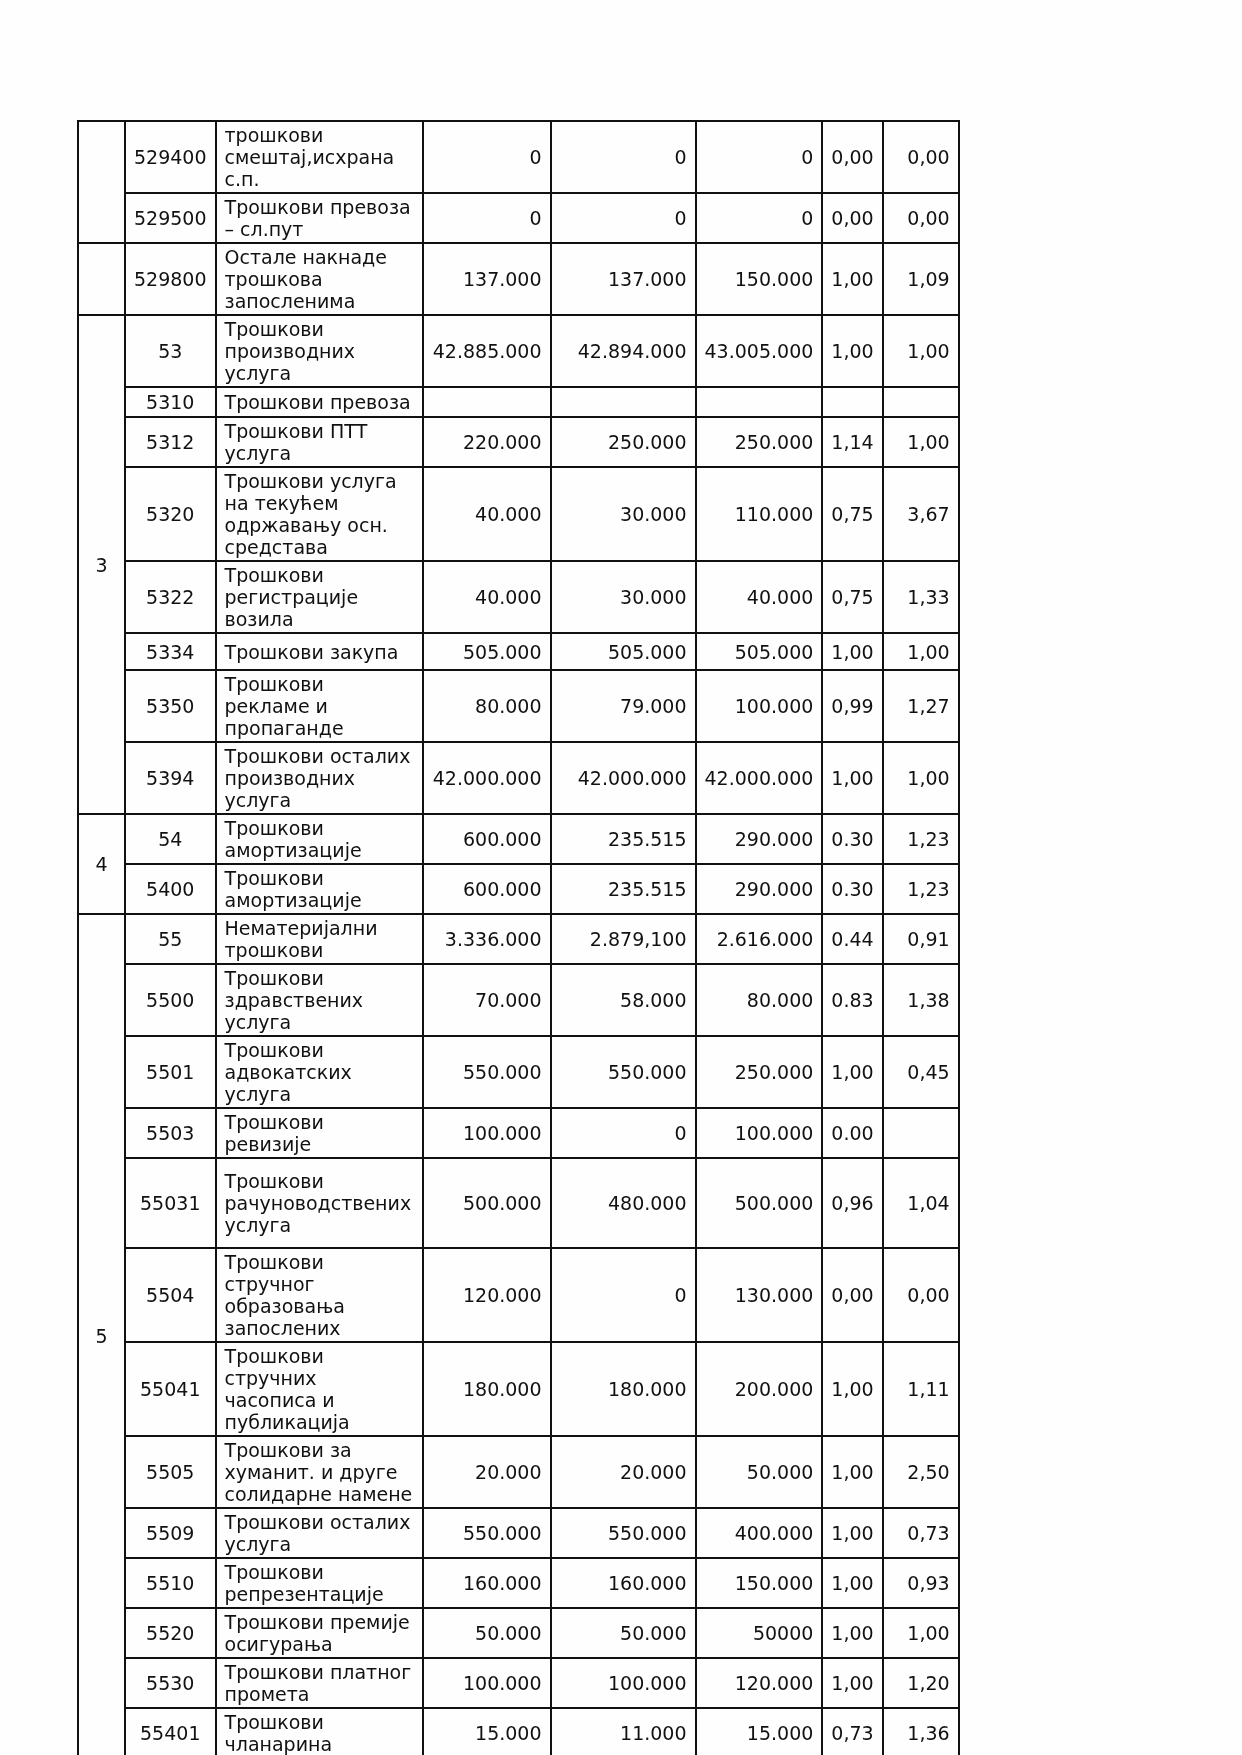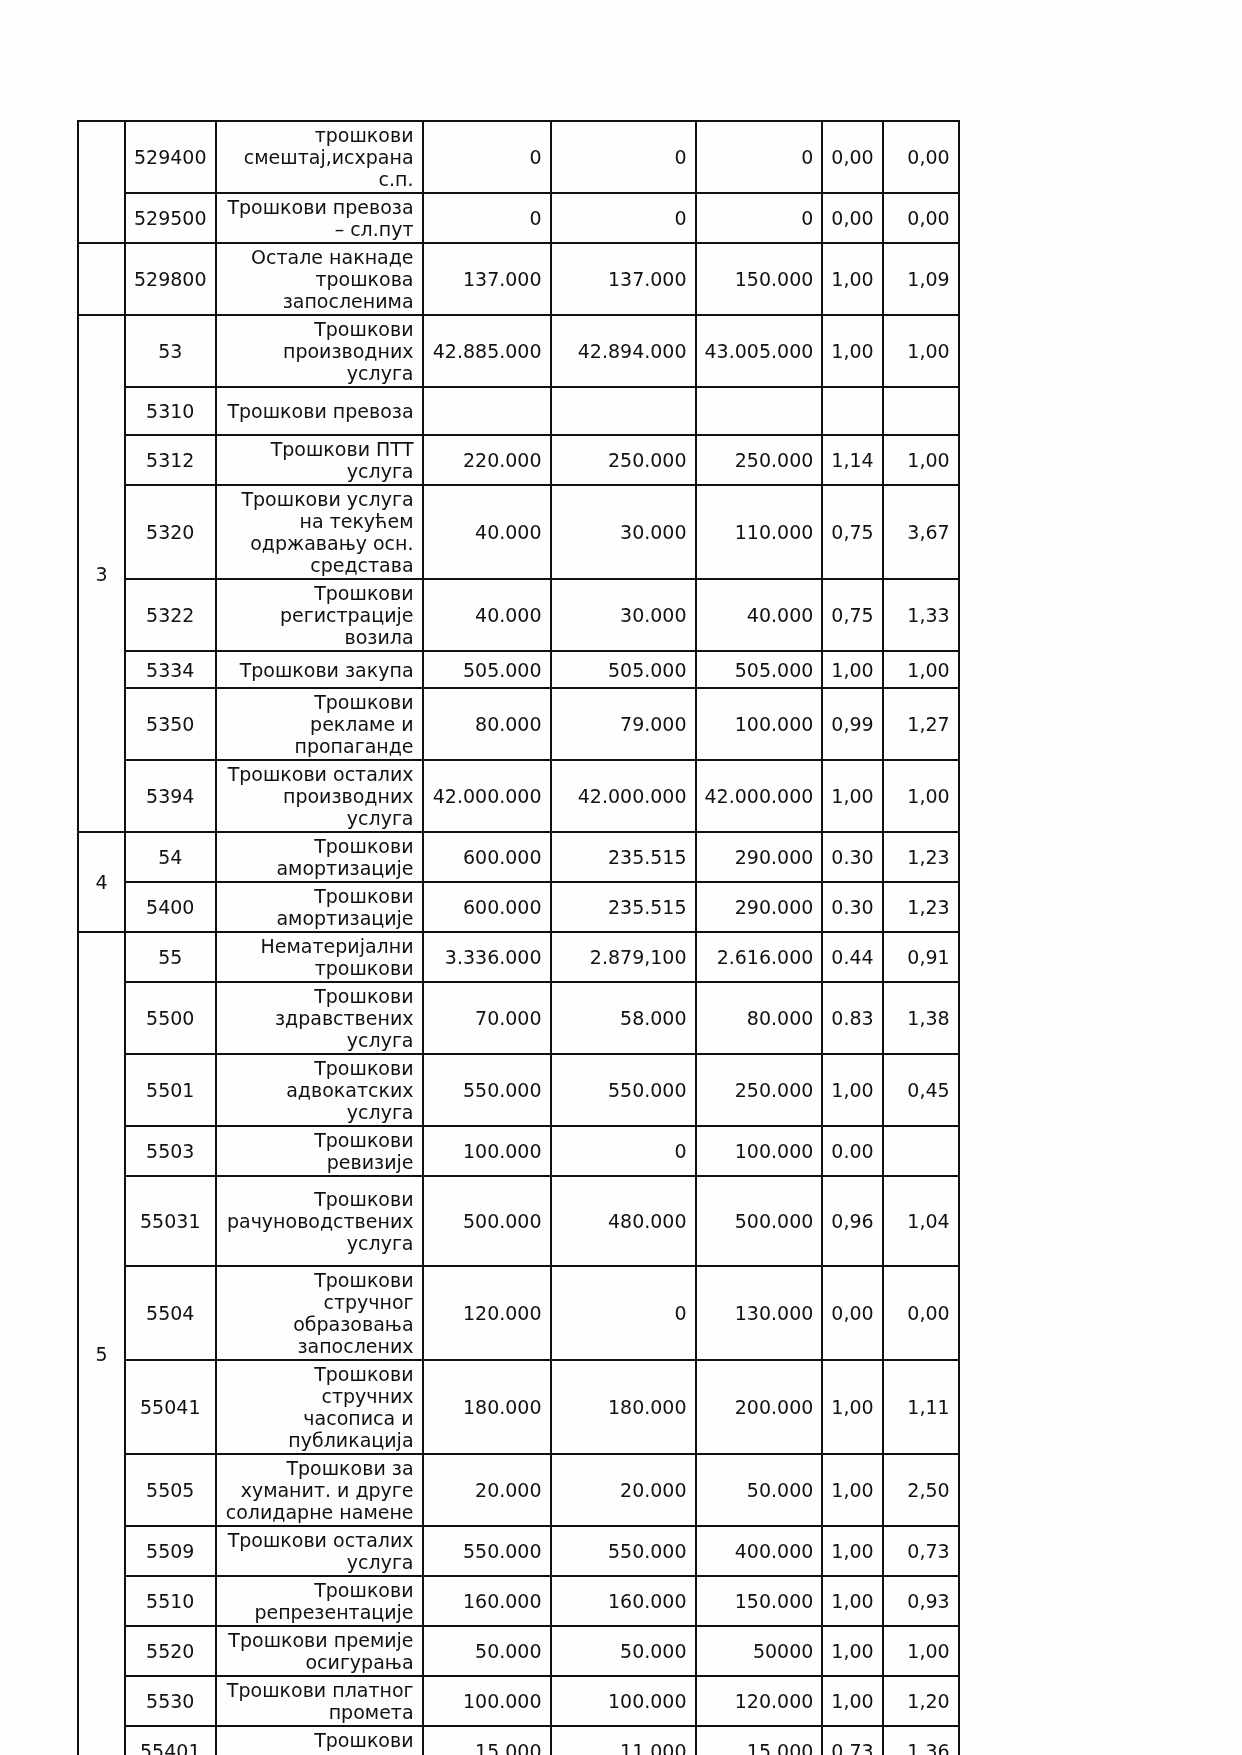--- a/index.html
+++ b/index.html
@@ -9,21 +9,21 @@
       position: absolute; left: 77px; top: 120px;
       border-collapse: collapse; table-layout: fixed;
       font-size: 19px; line-height: 22px;
     }
     table.budget td {
       border: 2px solid #111; padding: 2px 8px; vertical-align: middle;
     }
     td.grp { text-align: center; vertical-align: middle; }
     td.code { text-align: center; }
     td.num { text-align: right; }
-    td.lbl { text-align: right; }
+    td.lbl { text-align: left; }
     tr.bold td.code, tr.bold td.lbl, tr.bold td.num.amt { font-weight: normal; }
     td.grp-top { vertical-align: top; padding-top: 2px; }
   </style>
 </head>
 <body>
 
 <div class="page">
   <table class="budget">
     <colgroup>
       <col style="width:47px">
@@ -68,21 +68,21 @@
         <tr class="bold" style="height: 70px;">
           <td class="grp" rowspan="8">3</td>
           <td class="code">53</td>
           <td class="lbl">Трошкови производних услуга</td>
           <td class="num amt">42.885.000</td>
           <td class="num amt">42.894.000</td>
           <td class="num amt">43.005.000</td>
           <td class="num">1,00</td>
           <td class="num">1,00</td>
         </tr>
-        <tr style="height: 48px;">
+        <tr style="height: 30px;">
           <td class="code">5310</td>
           <td class="lbl">Трошкови превоза</td>
           <td class="num amt"></td>
           <td class="num amt"></td>
           <td class="num amt"></td>
           <td class="num"></td>
           <td class="num"></td>
         </tr>
         <tr style="height: 30px; padding-left: 36px;">
           <td class="code">5312</td>

